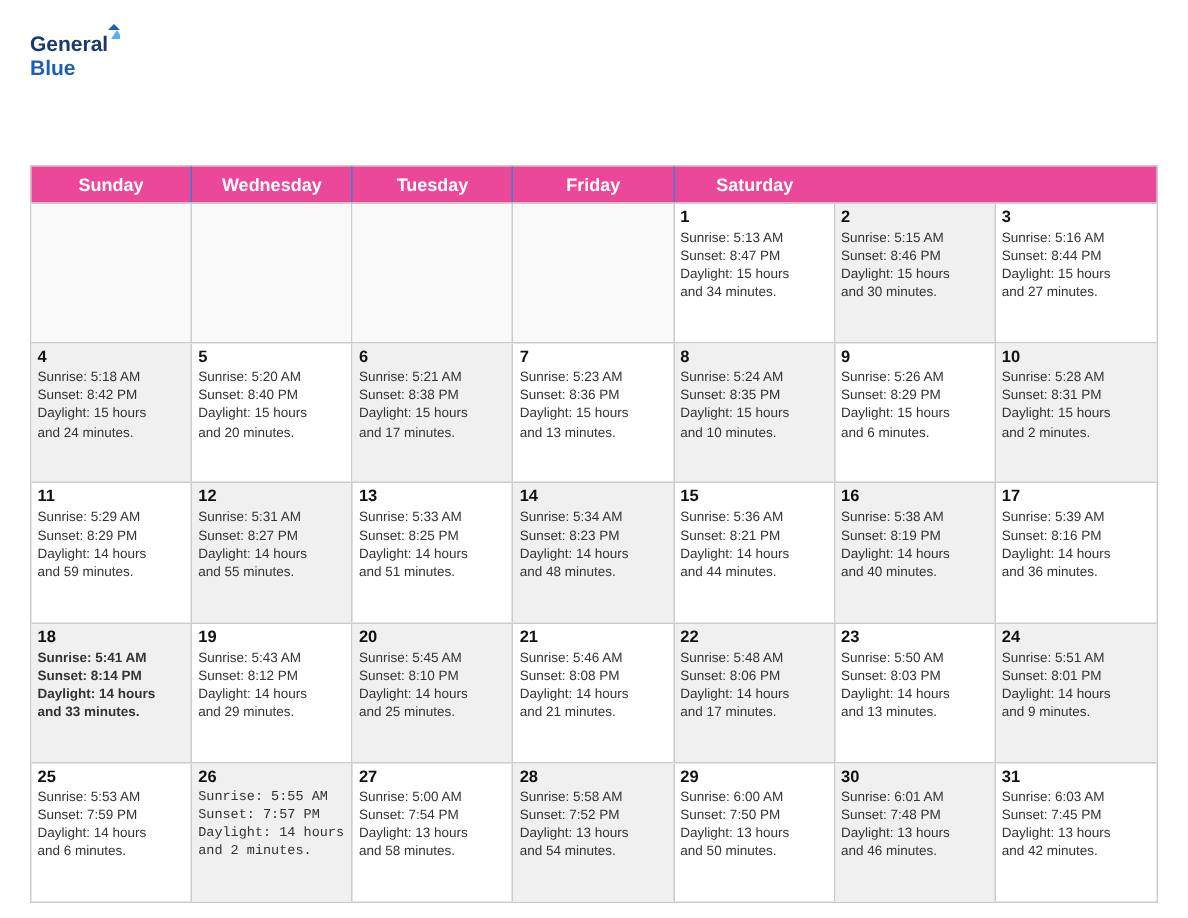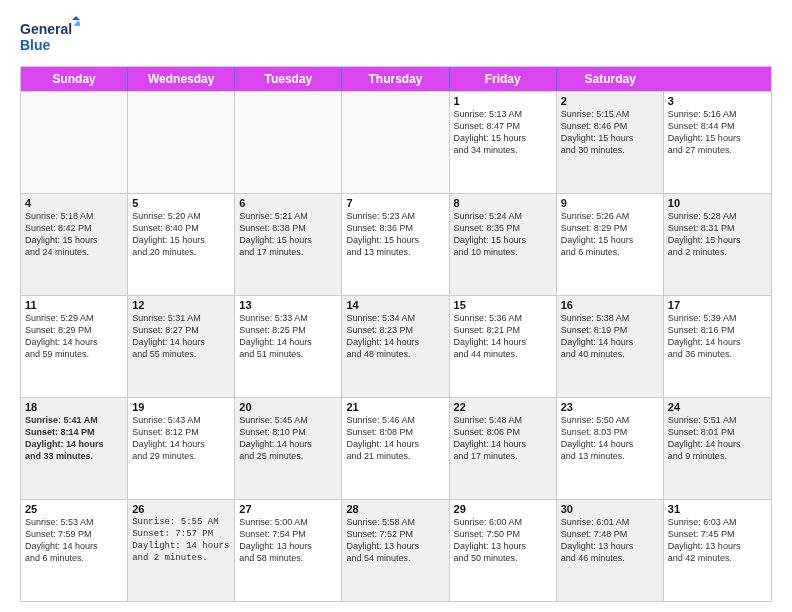--- a/index.html
+++ b/index.html
@@ -9,20 +9,21 @@
       width: 792px;
       height: 612px;
       overflow: hidden;
     }
     .page {
       width: 792px;
       height: 612px;
       padding: 16px 20px 10px 20px;
       display: flex;
       flex-direction: column;
+      gap: 44px;
     }
     .header {
       display: flex;
       justify-content: space-between;
       align-items: flex-start;
       margin-bottom: 10px;
     }
     .logo {
       display: flex;
       align-items: center;
@@ -43,21 +44,21 @@
     }
     .calendar {
       flex: 1;
       display: flex;
       flex-direction: column;
       border: 1px solid #ccc;
     }
     .cal-header {
       display: grid;
       grid-template-columns: repeat(7, 1fr);
-      background: #d946ef;
+      background: #ec4899;
     }
     .cal-header-cell {
       color: #fff;
       font-size: 12px;
       font-weight: bold;
       text-align: center;
       padding: 5px 2px;
       border-right: 1px solid #3a7fd4;
     }
     .cal-header-cell:last-child { border-right: none; }
@@ -111,21 +112,20 @@
       <div class="month-title"></div>
       <div class="location"></div>
     </div>
   </div>
 
   <div class="calendar">
     <div class="cal-header">
     <div class="cal-header-cell">Sunday</div>
         <div class="cal-header-cell">Wednesday</div>
         <div class="cal-header-cell">Tuesday</div>
-        <div class="cal-header-cell">Thursday</div>
         <div class="cal-header-cell">Friday</div>
         <div class="cal-header-cell">Saturday</div>
       </div>
     <div class="cal-body">
     <div class="cal-row">
           <div class="cal-cell empty"></div>
           <div class="cal-cell empty"></div>
           <div class="cal-cell empty"></div>
           <div class="cal-cell empty"></div>
           <div class="cal-cell">

